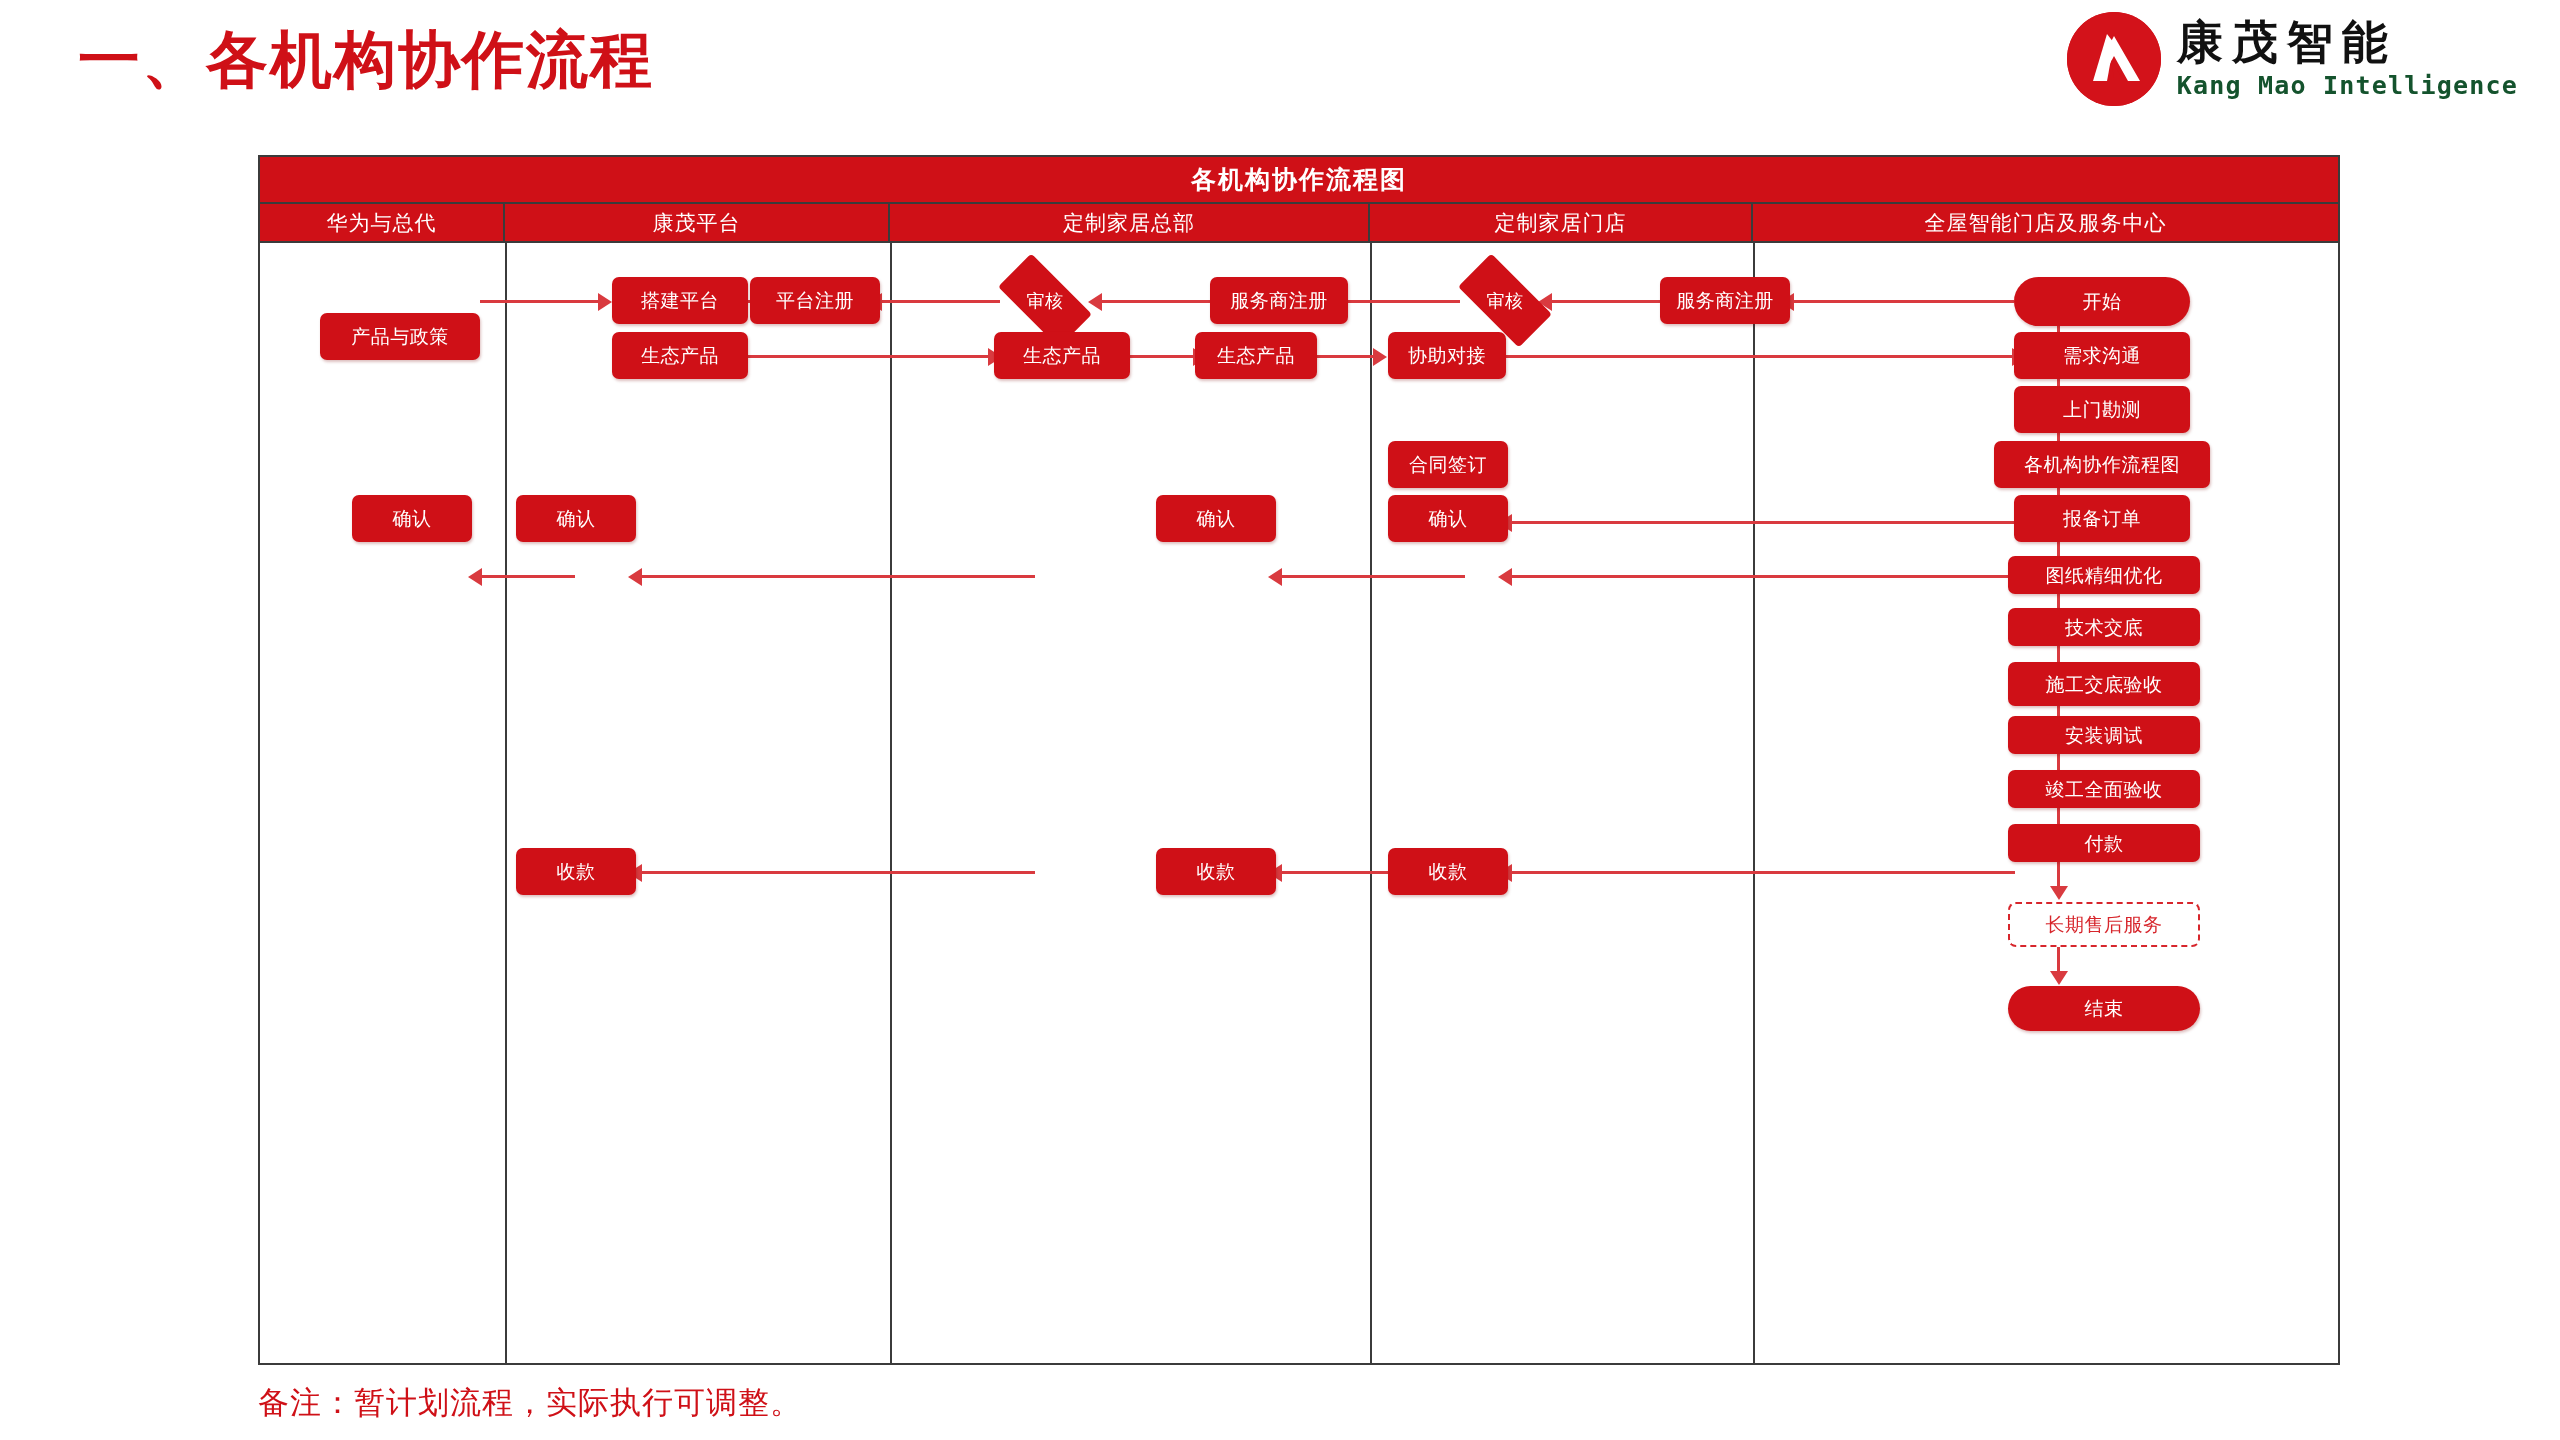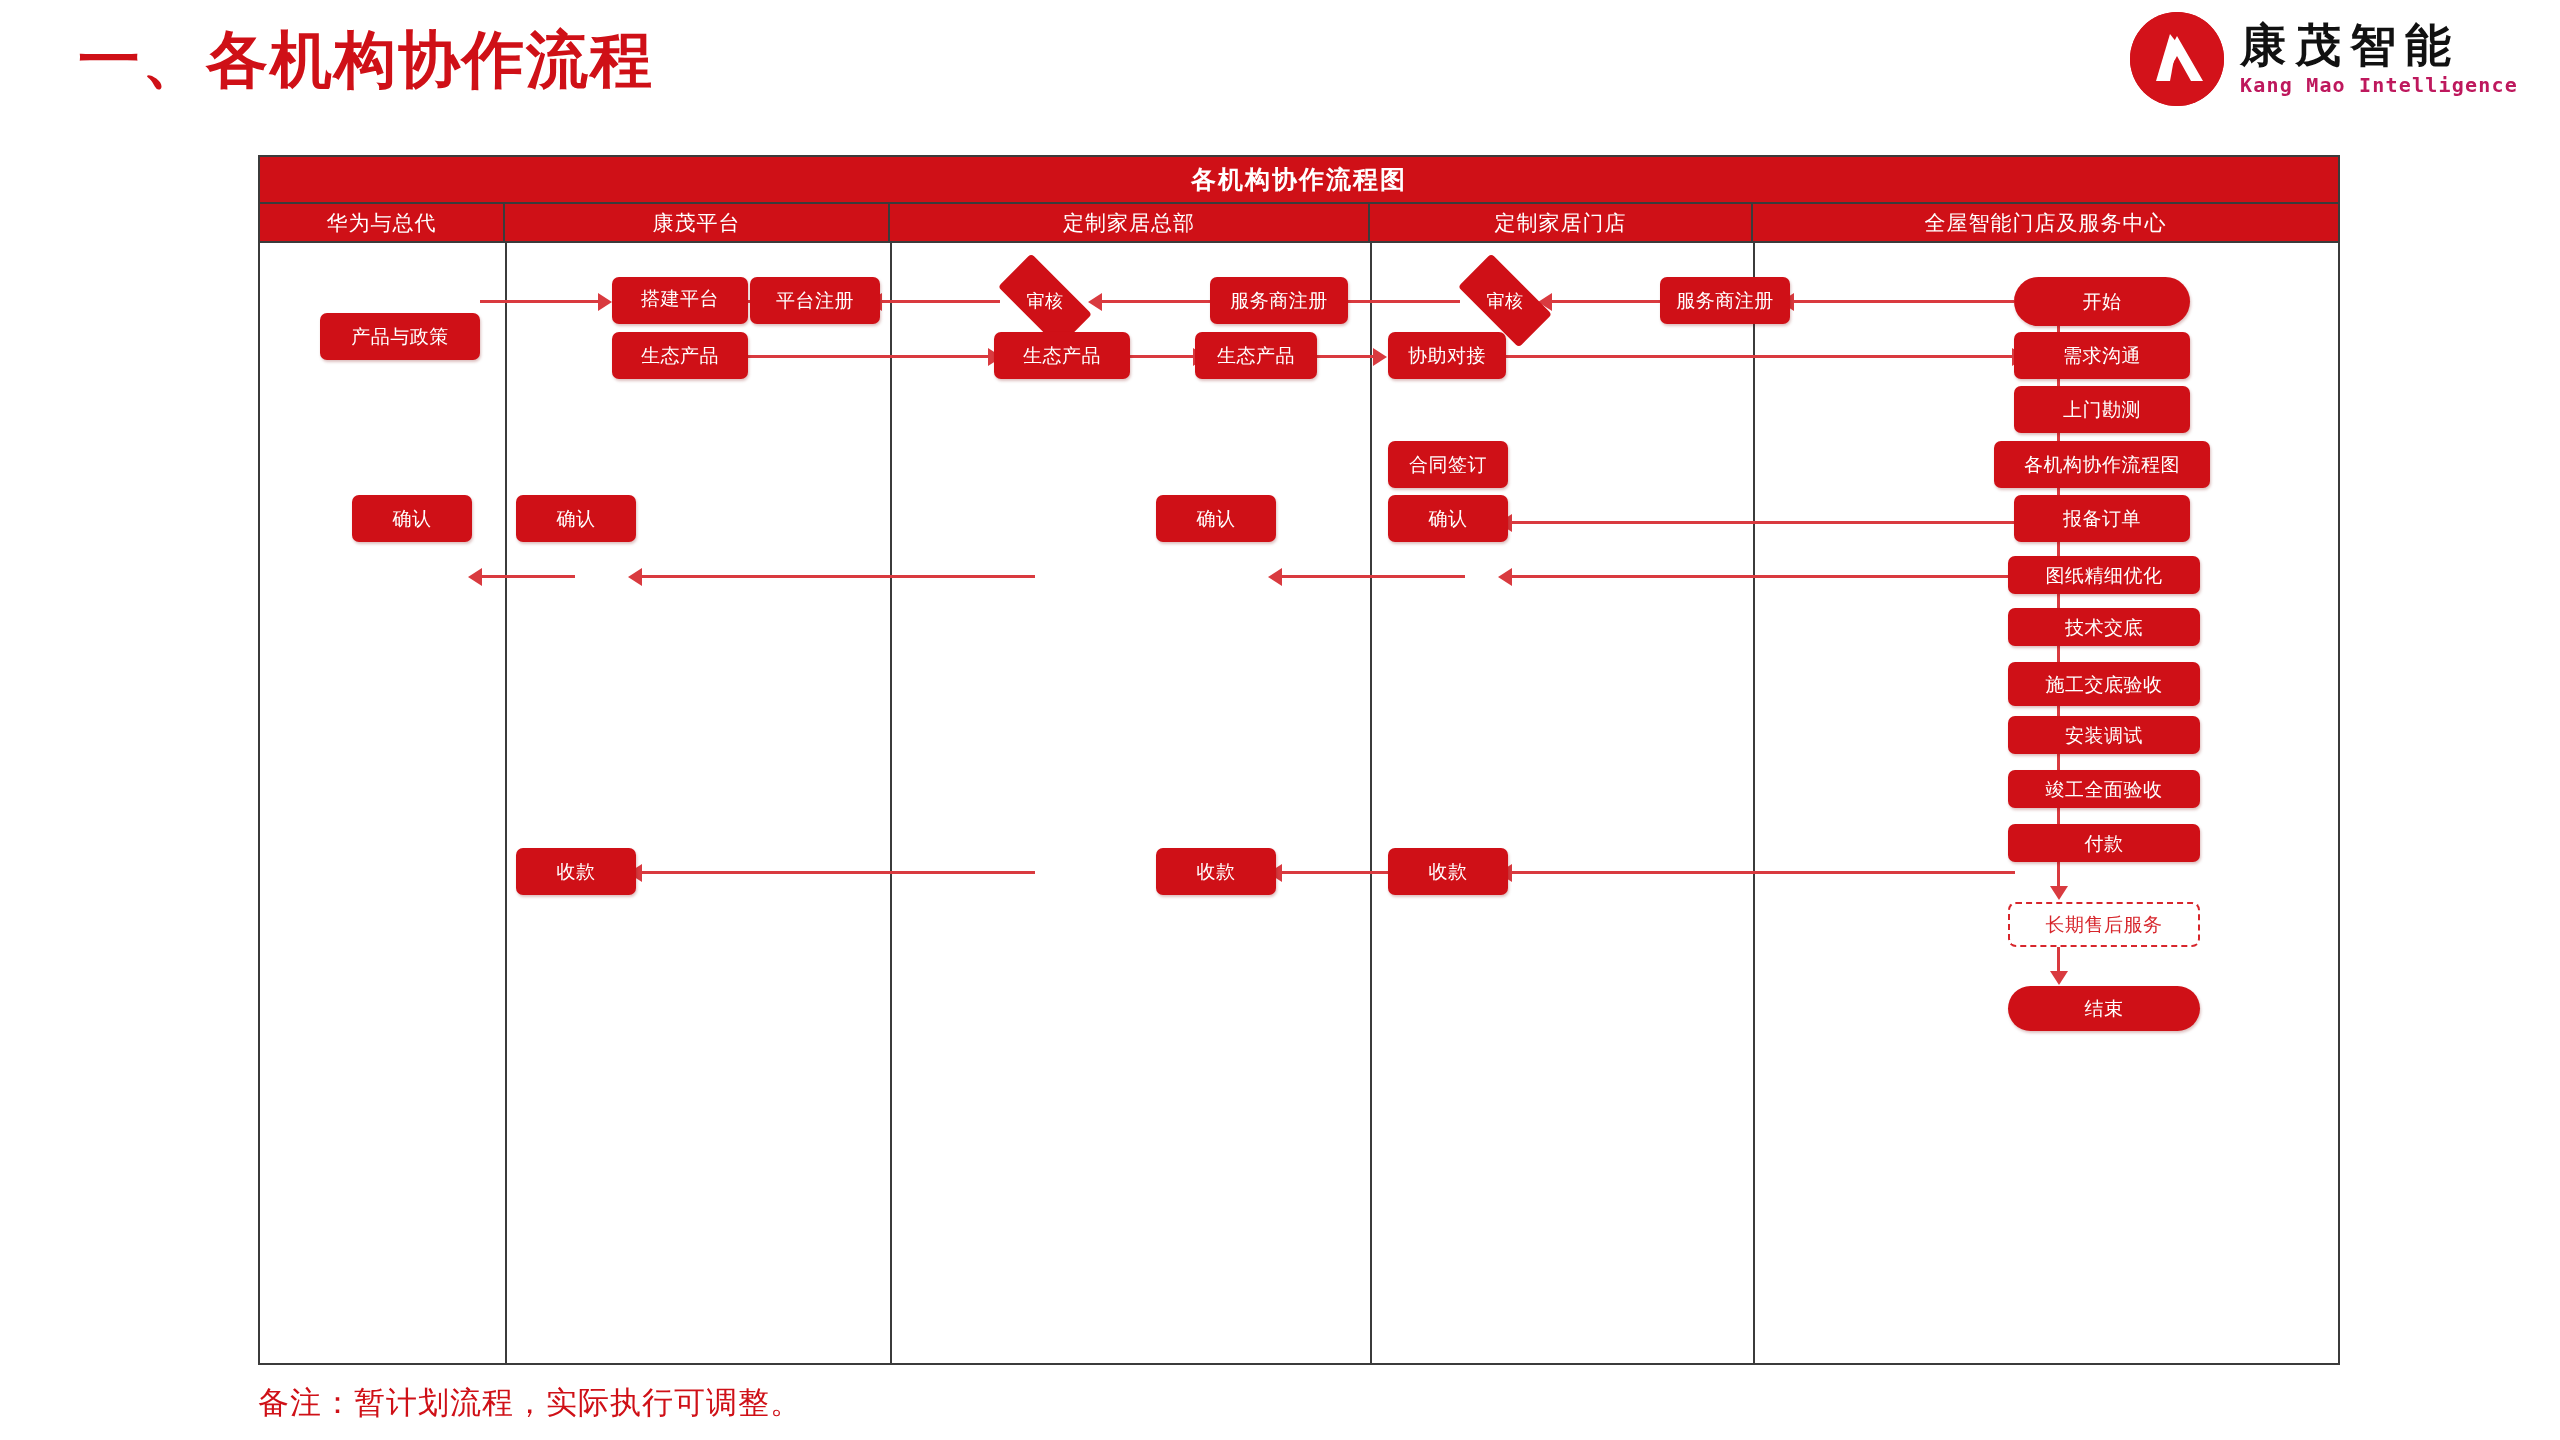--- a/index.html
+++ b/index.html
@@ -40,21 +40,21 @@
     flex: 0 0 auto;
   }
   .logo-mark svg { position: absolute; left: 0; top: 0; }
   .brand-text { display: flex; flex-direction: column; justify-content: center; }
   .brand-cn {
     font-size: 46px; font-weight: 700; color: #111111;
     letter-spacing: 9px; line-height: 1.05;
     font-family: "DejaVu Sans", "Liberation Sans", sans-serif;
   }
   .brand-en {
-    font-size: 20px; font-weight: 700; color: #be185d;
+    font-size: 25px; font-weight: 700; color: #14532d;
     letter-spacing: 1.2px; margin-top: 4px;
     font-family: "DejaVu Sans Mono", monospace;
   }
 
   
   #flow-table {
     position: absolute;
     left: 258px; top: 155px;
     width: 2082px; height: 1210px;
     border: 2px solid #3b3b3b;
@@ -283,21 +283,21 @@
     <div class="arrow left" style="left:208px; top:411px;"></div>
 
     <div class="conn h" style="left:1250px; top:714px; width:505px;"></div>
     <div class="arrow left" style="left:1238px; top:707px;"></div>
     <div class="conn h" style="left:1020px; top:714px; width:185px;"></div>
     <div class="arrow left" style="left:1008px; top:707px;"></div>
     <div class="conn h" style="left:380px; top:714px; width:395px;"></div>
     <div class="arrow left" style="left:368px; top:707px;"></div>
 
     <div class="node" style="left:60px;  top:120px; width:160px; height:47px;margin-top:36px;">产品与政策</div>
-    <div class="node" style="left:352px; top:120px; width:136px; height:47px;font-family:Liberation Mono, monospace;">搭建平台</div>
+    <div class="node" style="left:352px; top:120px; width:136px; height:47px;">搭建平台</div>
     <div class="node" style="left:490px; top:120px; width:130px; height:47px;">平台注册</div>
     <div class="node diamond" style="left:742px; top:120px; width:86px; height:47px;">
       <span class="diamond-shape"></span>
       <span class="diamond-label">审核</span>
     </div>
     <div class="node" style="left:950px; top:120px; width:138px; height:47px;">服务商注册</div>
     <div class="node diamond" style="left:1202px; top:120px; width:86px; height:47px;">
       <span class="diamond-shape"></span>
       <span class="diamond-label">审核</span>
     </div>

